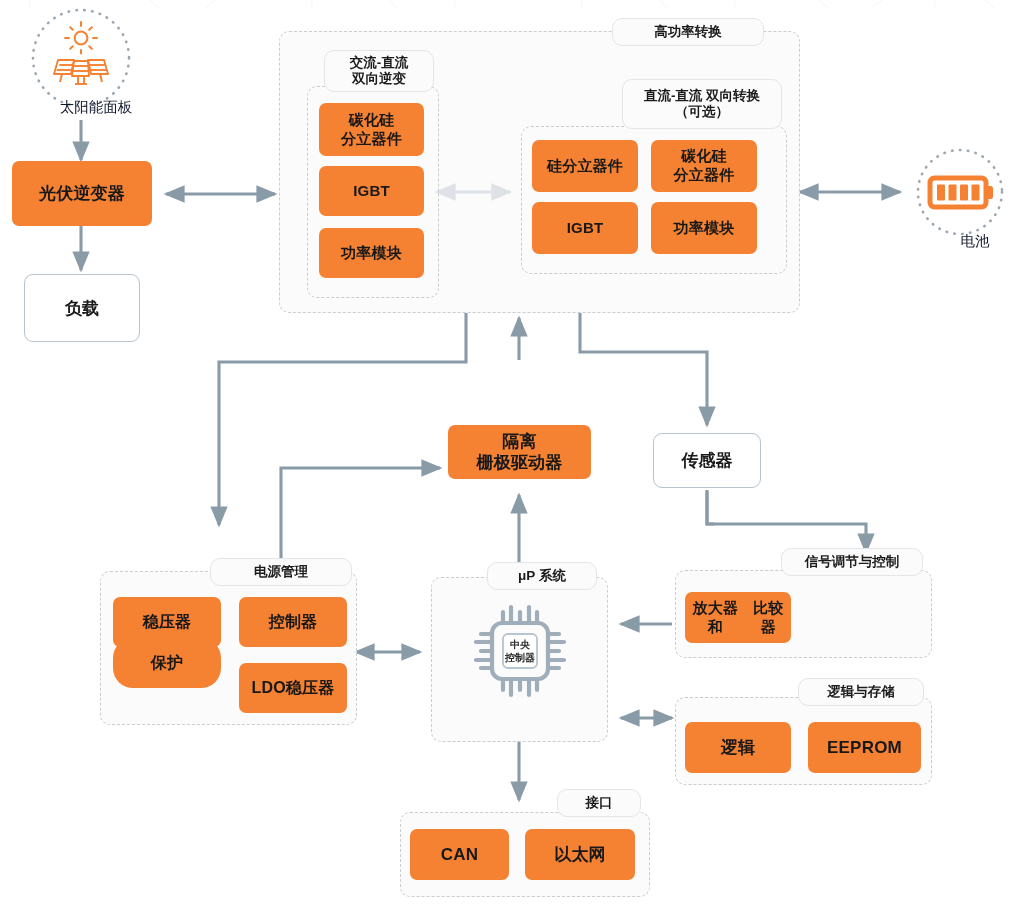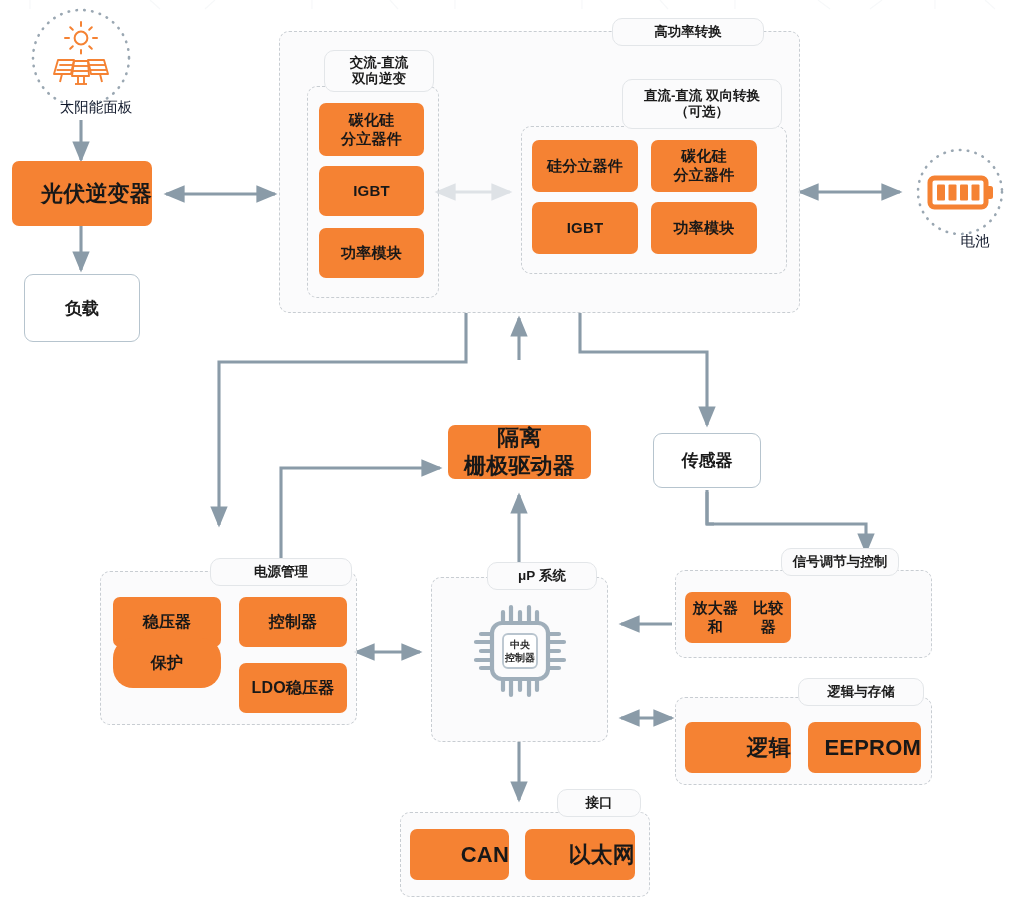--- a/index.html
+++ b/index.html
@@ -36,21 +36,21 @@
     align-items: center;
     justify-content: center;
     text-align: center;
     color: #181818;
     font-weight: bold;
     font-size: 16px;
     line-height: 1.25;
     letter-spacing: 0.2px;
   }
   .orange.small { font-size: 15px; }
-  .orange.big { font-size: 22px; justify-content: flex-end; }
+  .orange.big { font-size: 17px; }
 
   
   .wbox {
     background: #ffffff;
     border: 1.6px solid #B6C4CE;
     border-radius: 9px;
     display: flex;
     align-items: center;
     justify-content: center;
     text-align: center;
@@ -323,21 +323,21 @@
 
         <path d="M78,33 L89,33 M78,41 L94,41 M78,50 L89,50 M78,59 L94,59 M78,67 L89,67"></path>
       </g>
       <rect x="33" y="33" width="34" height="34" rx="5" ry="5" fill="#ffffff" stroke="#B8C4CE" stroke-width="1.8"></rect>
     </svg>
     <div class="chiptext" style="top:38px;">中央</div>
     <div class="chiptext" style="top:51px;">控制器</div>
   </div>
 
   <div class="node group" style="left:675px; top:570px; width:257px; height:88px;"></div>
-  <div class="node pill" style="left:781px; top:548px; width:118px; height:28px;">
+  <div class="node pill" style="left:781px; top:548px; width:142px; height:28px;">
     <span>信号调节与控制</span>
   </div>
   <div class="node orange small" style="left:685px; top:592px; width:106px; height:51px; flex-direction:row;">
     <span>放大器和</span>
     <span>比较器</span>
   </div>
 
   <div class="node group" style="left:675px; top:697px; width:257px; height:88px;"></div>
   <div class="node pill" style="left:798px; top:678px; width:126px; height:28px;">
     <span>逻辑与存储</span>

